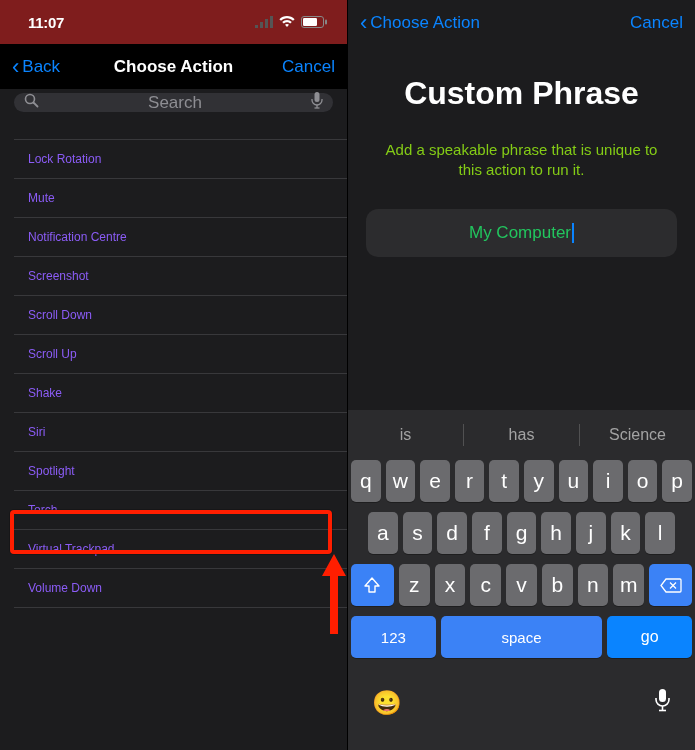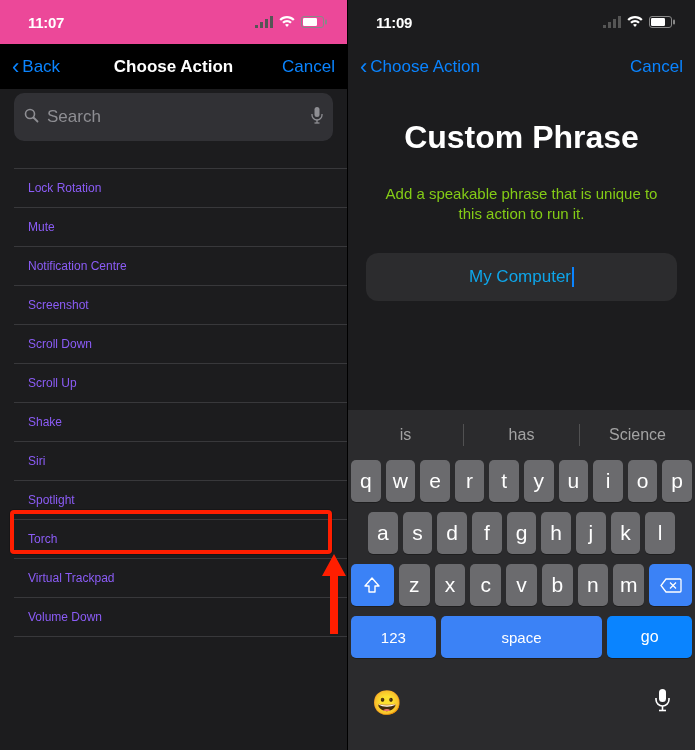--- a/index.html
+++ b/index.html
@@ -22,21 +22,21 @@
     }
     .phone.right { width: 348px; background: #1c1c1e; border-left: 1px solid #000;}
     .status-bar {
       height: 44px;
       display: flex;
       justify-content: space-between;
       align-items: center;
       padding: 0 20px 0 28px;
       font-size: 15px;
       font-weight: 600;
-      background: #ec4899;
+      background: #7f1d1d;
     }
     .status-bar .time { letter-spacing: -0.3px; }
     .status-icons { display: flex; align-items: center; gap: 5px; }
     .status-icons span { display: inline-block; }
     .nav-bar {
       height: 45px;
       display: flex;
       justify-content: space-between;
       align-items: center;
       padding: 0 12px;
@@ -60,25 +60,26 @@
     }
     .chevron-left {
       font-size: 22px;
       font-weight: 400;
       line-height: 1;
     }
     .search-bar {
       margin: 4px 14px 8px;
       background: rgba(118,118,128,0.24);
       border-radius: 10px;
-      height: 48px;
+      height: 19px;
       display: flex;
       align-items: center;
       padding: 0 10px;
       gap: 8px;
+      text-align: center;
     }
     .search-bar .sicon { color: #8e8e93; font-size: 16px; }
     .search-bar .placeholder { color: #8e8e93; font-size: 17px; flex: 1; }
     .search-bar .mic { color: #8e8e93; font-size: 16px; }
     .list { background: #1c1c1e; padding-top: 2px;}
     .list-partial {
       height: 18px;
       border-bottom: 0.5px solid rgba(84,84,88,0.5);
       margin-left: 14px;
     }
@@ -124,21 +125,21 @@
       margin-bottom: 28px;
     }
     .phrase-input {
       background: #2c2c2e;
       border-radius: 12px;
       height: 48px;
       display: flex;
       align-items: center;
       justify-content: center;
       font-size: 17px;
-      color: #0ea5e9;
+      color: #22c55e;
       position: relative;
     }
     .phrase-input .caret {
       display: inline-block;
       width: 2px;
       height: 20px;
       background: #0a84ff;
       margin-left: 1px;
       vertical-align: middle;
     }
@@ -290,45 +291,20 @@
         <linearGradient id="ag" x1="0" y1="1" x2="0" y2="0">
           <stop offset="0%" stop-color="#ff1e00"></stop>
           <stop offset="100%" stop-color="#ff1e00"></stop>
         </linearGradient>
       </defs>
     <polygon points="14,0 26,22 18,22 18,80 10,80 10,22 2,22" fill="url(#ag)"></polygon>
   </svg>
 </div>
 
 <div class="phone right">
-  <div class="status-bar">
-    <span class="time">11:09</span>
-    <div class="status-icons">
-      <span>
-        <svg class="svg-icon" width="18" height="12" viewBox="0 0 18 12">
-            <rect x="0" y="9" width="3" height="3" fill="#555"></rect>
-            <rect x="5" y="6" width="3" height="6" fill="#555"></rect>
-            <rect x="10" y="3" width="3" height="9" fill="#555"></rect>
-            <rect x="15" y="0" width="3" height="12" fill="#555"></rect>
-          </svg>
-      </span>
-      <span>
-        <svg class="svg-icon" width="18" height="12" viewBox="0 0 18 12">
-            <path d="M9 11 L11 8.8 C10.4 8.3 9.7 8 9 8 C8.3 8 7.6 8.3 7 8.8 Z M4.2 6 C5.5 4.8 7.2 4 9 4 C10.8 4 12.5 4.8 13.8 6 L12.2 7.6 C11.3 6.8 10.2 6.3 9 6.3 C7.8 6.3 6.7 6.8 5.8 7.6 Z M1.4 3.2 C3.4 1.2 6.1 0 9 0 C11.9 0 14.6 1.2 16.6 3.2 L15 4.8 C13.4 3.2 11.3 2.3 9 2.3 C6.7 2.3 4.6 3.2 3 4.8 Z" fill="#fff"></path>
-          </svg>
-      </span>
-      <span>
-        <svg class="svg-icon" width="26" height="12" viewBox="0 0 26 12">
-            <rect x="0.5" y="0.5" width="22" height="11" rx="2.5" stroke="#888" fill="none"></rect>
-            <rect x="2" y="2" width="14" height="8" rx="1.2" fill="#fff"></rect>
-            <rect x="24" y="3.5" width="2" height="5" rx="1" fill="#888"></rect>
-          </svg>
-      </span>
-    </div>
-  </div>
 
   <div class="nav-bar">
     <div class="nav-btn">
       <span class="chevron-left">‹</span>
       <span>Choose Action</span>
     </div>
     <div class="nav-btn">
       <span>Cancel</span>
     </div>
   </div>

